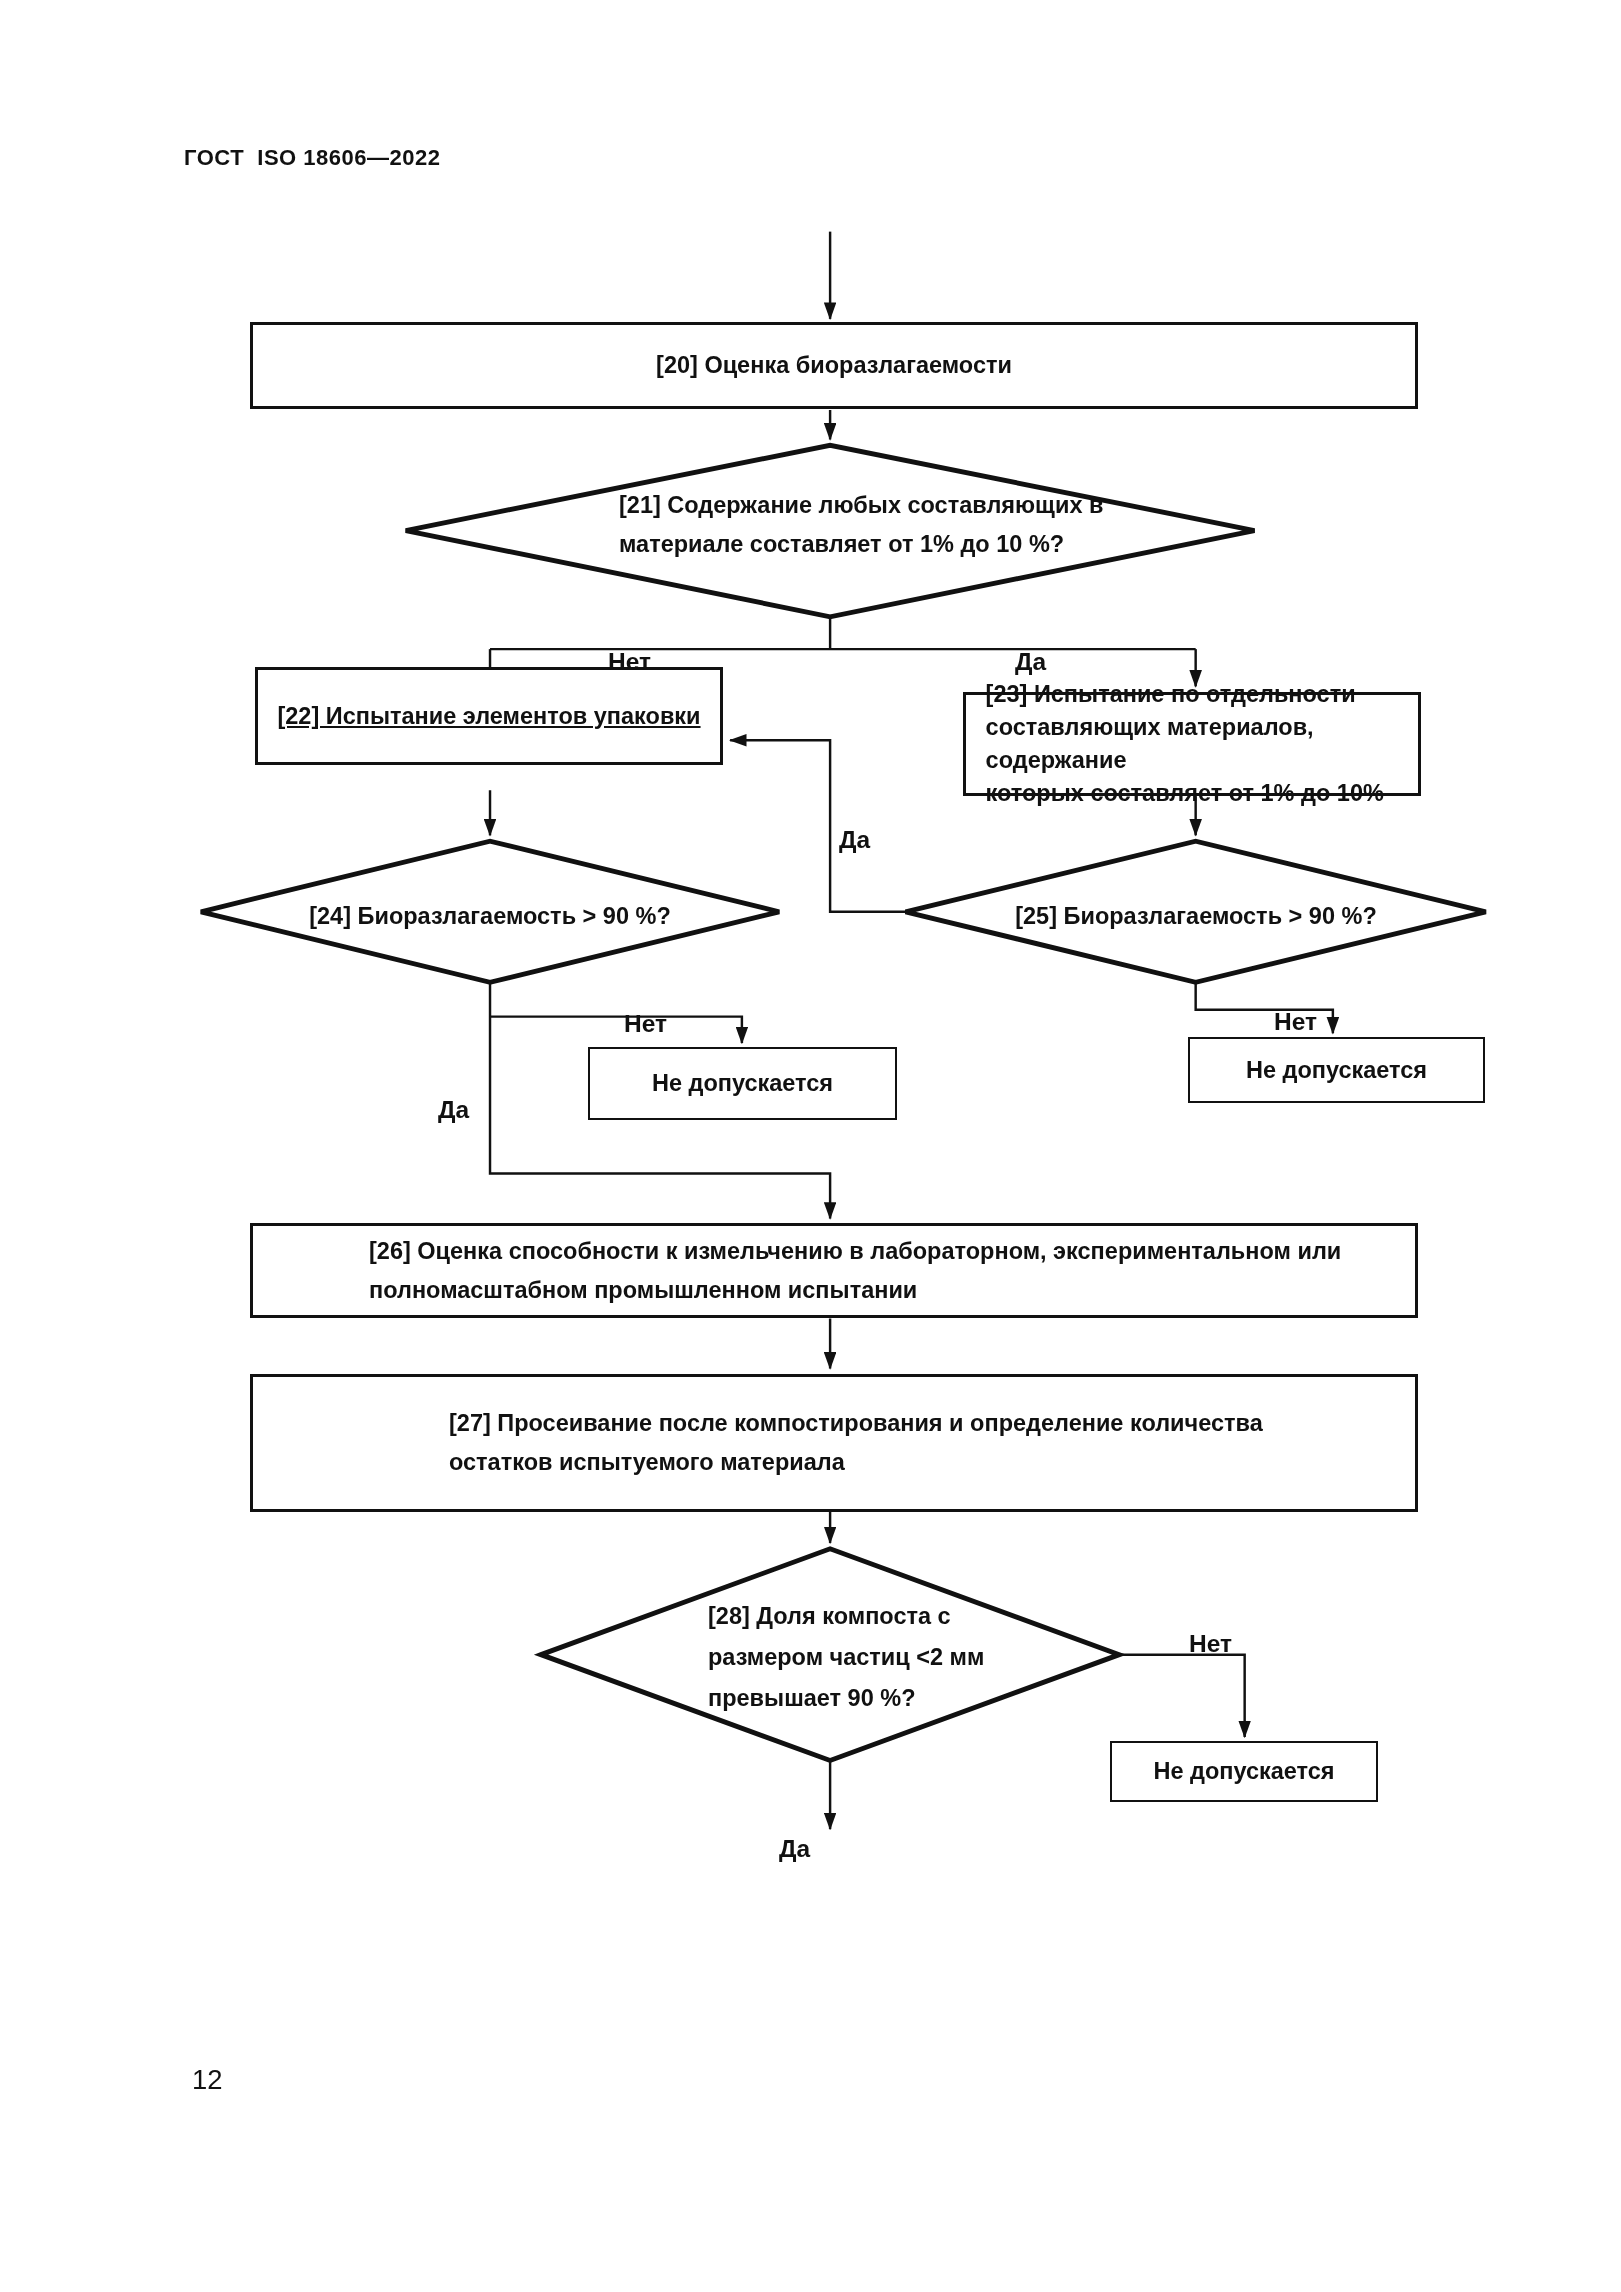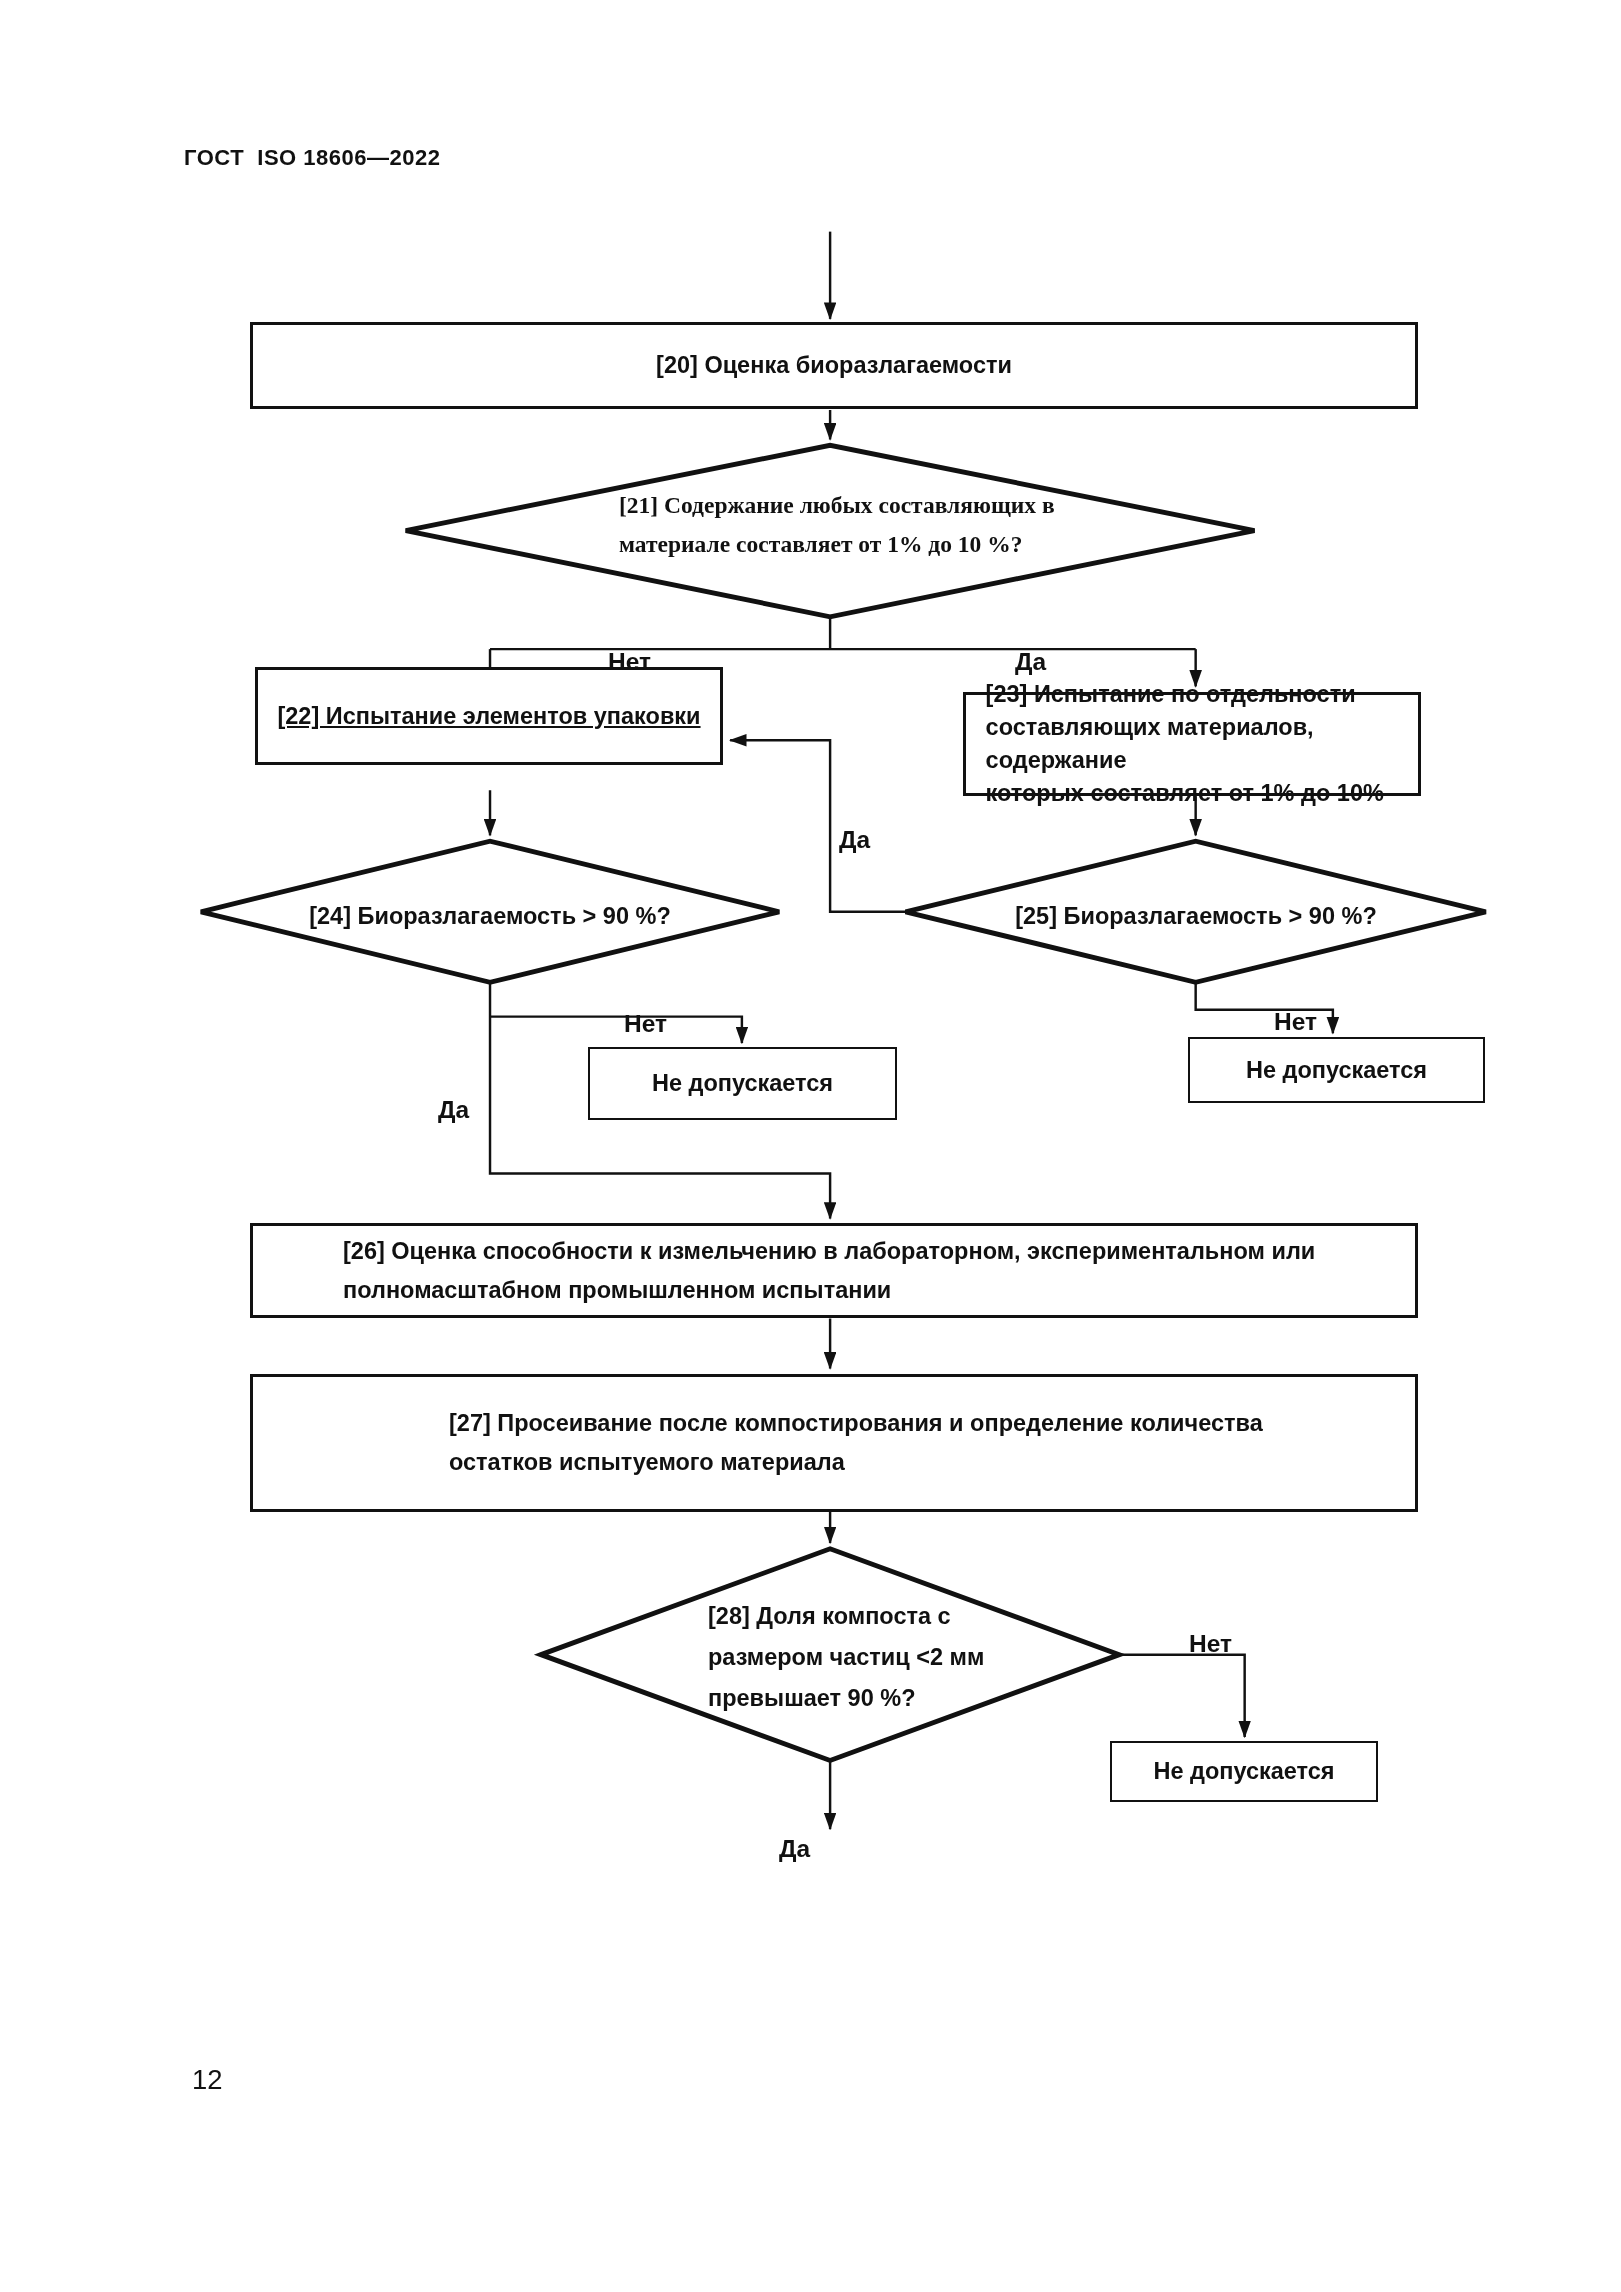--- a/index.html
+++ b/index.html
@@ -95,29 +95,29 @@
   <div class="node" style="left:255px;top:667px;width:468px;height:98px;text-decoration:underline;">[22] Испытание элементов упаковки</div>
 
   <div class="node alignleft" style="left:963px;top:692px;width:458px;height:104px;padding-left:19.6px;">[23] Испытание по отдельности
 составляющих материалов, содержание
 которых составляет от 1% до 10%</div>
 
   <div class="node thin" style="left:588px;top:1047px;width:309px;height:73px;">Не допускается</div>
 
   <div class="node thin" style="left:1188px;top:1037px;width:297px;height:66px;">Не допускается</div>
 
-  <div class="node alignleft" style="left:250px;top:1223px;width:1168px;height:95px;padding-left:90px;line-height:39px;">[26] Оценка способности к измельчению в лабораторном, экспериментальном или
+  <div class="node alignleft" style="left:250px;top:1223px;width:1168px;height:95px;padding-left:116px;line-height:39px;">[26] Оценка способности к измельчению в лабораторном, экспериментальном или
 полномасштабном промышленном испытании</div>
 
   <div class="node alignleft" style="left:250px;top:1374px;width:1168px;height:138px;padding-left:196px;line-height:39px;">[27] Просеивание после компостирования и определение количества
 остатков испытуемого материала</div>
 
   <div class="node thin" style="left:1110px;top:1741px;width:268px;height:61px;">Не допускается</div>
 
-  <div class="dtext" style="left:619px;top:486px;font-family:Liberation Serif, serif;">[21] Содержание любых составляющих в
+  <div class="dtext" style="left:619px;top:486px;">[21] Содержание любых составляющих в
 материале составляет от 1% до 10 %?</div>
 
   <div class="dtext center" style="left:284px;top:897px;width:412px;">[24] Биоразлагаемость &gt; 90 %?</div>
 
   <div class="dtext center" style="left:990px;top:897px;width:412px;">[25] Биоразлагаемость &gt; 90 %?</div>
 
   <div class="dtext" style="left:708px;top:1596px;line-height:41px;">[28] Доля компоста с
 размером частиц &lt;2 мм
 превышает 90 %?</div>
 

